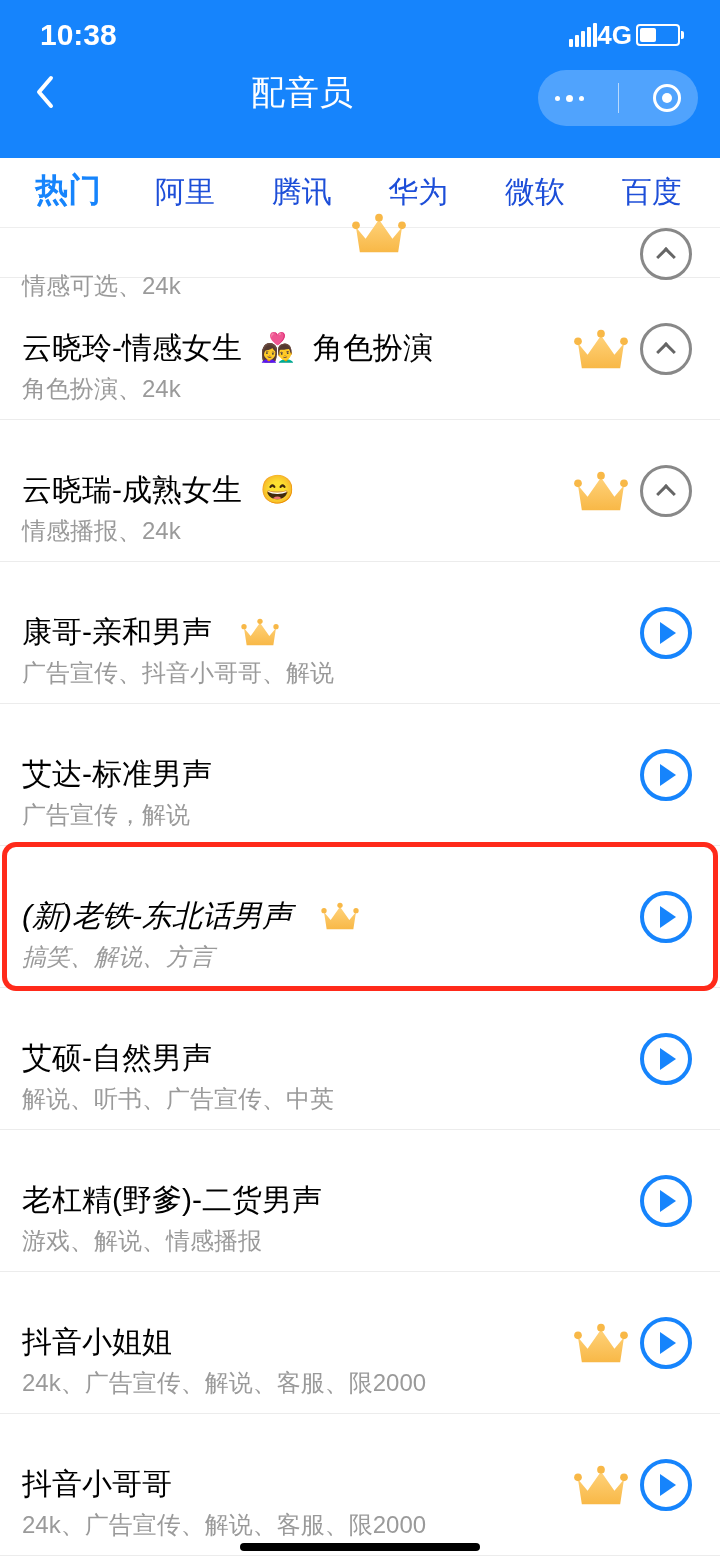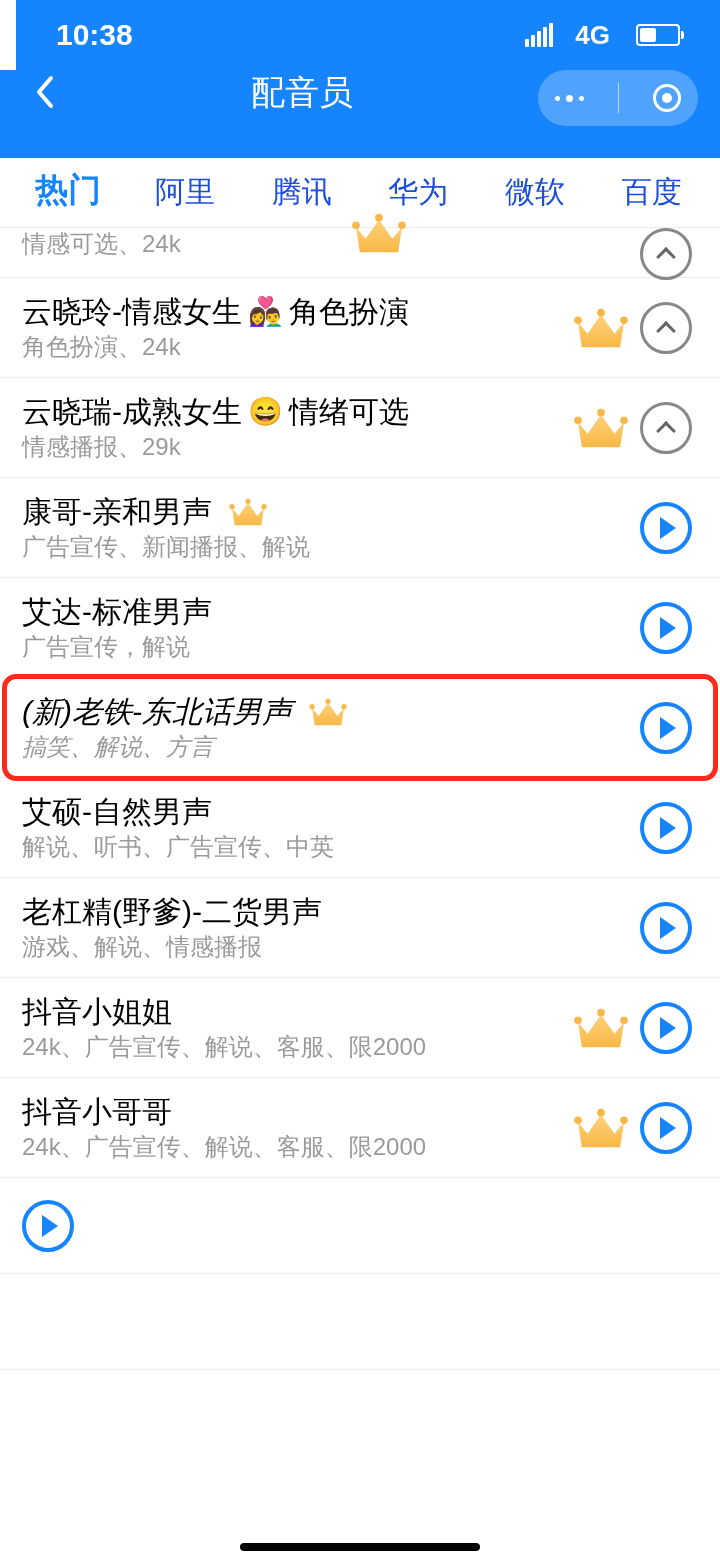--- a/index.html
+++ b/index.html
@@ -1,19 +1,19 @@
 <!DOCTYPE html>
 <html><head>
 <meta charset="utf-8">
 <style>
 * { margin: 0; padding: 0; box-sizing: border-box; }
 body { font-family: -apple-system, "PingFang SC", "Helvetica Neue", sans-serif; width: 720px; height: 1559px; background: #fff; overflow: hidden; position: relative; }
 
-.status-bar { background: #1684fc; height: 70px; display: flex; align-items: center; justify-content: space-between; padding: 0 40px; color: #fff; font-size: 30px; font-weight: 600; margin-left: 16px; }
-.status-right { display: flex; align-items: center; gap: 22px; font-size: 26px; }
+.status-bar { background: #1684fc; height: 70px; display: flex; align-items: center; justify-content: space-between; padding: 0 40px; color: #fff; font-size: 30px; font-weight: 600; }
+.status-right { display: flex; align-items: center; gap: 0; font-size: 26px; }
 .signal-bars { display: inline-flex; align-items: flex-end; gap: 2px; }
 .signal-bars span { width: 4px; background: #fff; border-radius: 1px; }
 .signal-bars span:nth-child(1){height:8px}.signal-bars span:nth-child(2){height:12px}.signal-bars span:nth-child(3){height:16px}.signal-bars span:nth-child(4){height:20px}.signal-bars span:nth-child(5){height:24px}
 .battery { width: 44px; height: 22px; border: 2px solid #fff; border-radius: 4px; position: relative; margin-left: 4px; }
 .battery::after { content: ""; position: absolute; right: -6px; top: 5px; width: 3px; height: 8px; background: #fff; border-radius: 0 2px 2px 0; }
 .battery-fill { position: absolute; left: 2px; top: 2px; bottom: 2px; width: 40%; background: #fff; border-radius: 2px; }
 
 .nav-bar { background: #1684fc; height: 88px; display: flex; align-items: flex-start; justify-content: space-between; padding: 0 22px; }
 .back-btn { width: 44px; height: 44px; display: flex; align-items: center; justify-content: center; }
 .nav-title { color: #fff; font-size: 34px; font-weight: 500; }
@@ -25,24 +25,24 @@
 .target { width: 28px; height: 28px; border: 3px solid #fff; border-radius: 50%; display: flex; align-items: center; justify-content: center; }
 .target::after { content: ""; width: 10px; height: 10px; background: #fff; border-radius: 50%; }
 
 .tabs { display: flex; height: 70px; background: #fff; border-bottom: 1px solid #eee; align-items: flex-end; padding: 0 10px; }
 .tab { flex: 1; text-align: center; font-size: 30px; color: #1d4ed8; position: relative; padding: 14px 0; }
 .tab.active { color: #1684fc; font-weight: 600; font-size: 33px; }
 
 .list { background: #fff; }
 .item { display: flex; align-items: center; padding: 14px 22px 14px 22px; border-bottom: 1px solid #ececec; min-height: 96px; position: relative; }
 .item-content { flex: 1; min-width: 0; }
-.item-title-row { display: flex; align-items: center; gap: 6px; }
+.item-title-row { display: flex; align-items: center; gap: 18px; margin-top: 36px; }
 .item-title { font-size: 30px; color: #000; line-height: 1.3; }
 .emoji { font-size: 28px; }
-.item-sub { font-size: 24px; color: #9a9a9a; margin-top: 0; }
+.item-sub { font-size: 24px; color: #9a9a9a; margin-top: 6px; }
 .crown { flex-shrink: 0; margin: 0 10px; }
 .action { width: 52px; height: 52px; flex-shrink: 0; margin-right: 6px; }
 .play-circle { width: 52px; height: 52px; border: 4px solid #1684fc; border-radius: 50%; display: flex; align-items: center; justify-content: center; }
 .play-tri { width: 0; height: 0; border-left: 16px solid #1684fc; border-top: 11px solid transparent; border-bottom: 11px solid transparent; margin-left: 4px; }
 .chevron-circle { width: 52px; height: 52px; border: 3px solid #888; border-radius: 50%; display: flex; align-items: center; justify-content: center; }
 .chevron-up { width: 14px; height: 14px; border-left: 3px solid #666; border-top: 3px solid #666; transform: rotate(45deg); margin-top: 6px; }
 
 .highlight-box { position: absolute; left: 2px; right: 2px; border: 5px solid #ff2a1a; border-radius: 14px; pointer-events: none; z-index: 5; }
 
 .partial-top { height: 50px; min-height: 50px; padding-top: 0; align-items: flex-start; }
@@ -152,23 +152,22 @@
         <div class="chevron-circle">
           <div class="chevron-up"></div>
         </div>
       </div>
     </div>
     <div class="item">
       <div class="item-content">
         <div class="item-title-row">
           <span class="item-title">云晓瑞-成熟女生</span>
           <span class="emoji">😄</span>
-          <span class="item-title">情绪可选</span>
-        </div>
-        <div class="item-sub">情感播报、29k</div>
+        </div>
+        <div class="item-sub">情感播报、24k</div>
       </div>
       <span class="crown">
         <svg width="58" height="46" viewBox="0 0 60 48">
           <defs>
             <linearGradient id="g58" x1="0" y1="0" x2="0" y2="1">
               <stop offset="0" stop-color="#ffd27a"></stop>
               <stop offset="1" stop-color="#f8b847"></stop>
             </linearGradient>
           </defs>
           <path d="M6 18 L16 30 L30 10 L44 30 L54 18 L50 44 L10 44 Z" fill="url(#g58)"></path>
@@ -195,21 +194,21 @@
                   <stop offset="1" stop-color="#f8b847"></stop>
                 </linearGradient>
               </defs>
               <path d="M6 18 L16 30 L30 10 L44 30 L54 18 L50 44 L10 44 Z" fill="url(#g40)"></path>
               <circle cx="6" cy="16" r="4" fill="#f8b847"></circle>
               <circle cx="30" cy="8" r="4" fill="#f8b847"></circle>
               <circle cx="54" cy="16" r="4" fill="#f8b847"></circle>
             </svg>
           </span>
         </div>
-        <div class="item-sub">广告宣传、新闻播报、解说</div>
+        <div class="item-sub">广告宣传、抖音小哥哥、解说</div>
       </div>
       <div class="action">
         <div class="play-circle">
           <div class="play-tri"></div>
         </div>
       </div>
     </div>
     <div class="item">
       <div class="item-content">
         <div class="item-title-row">

